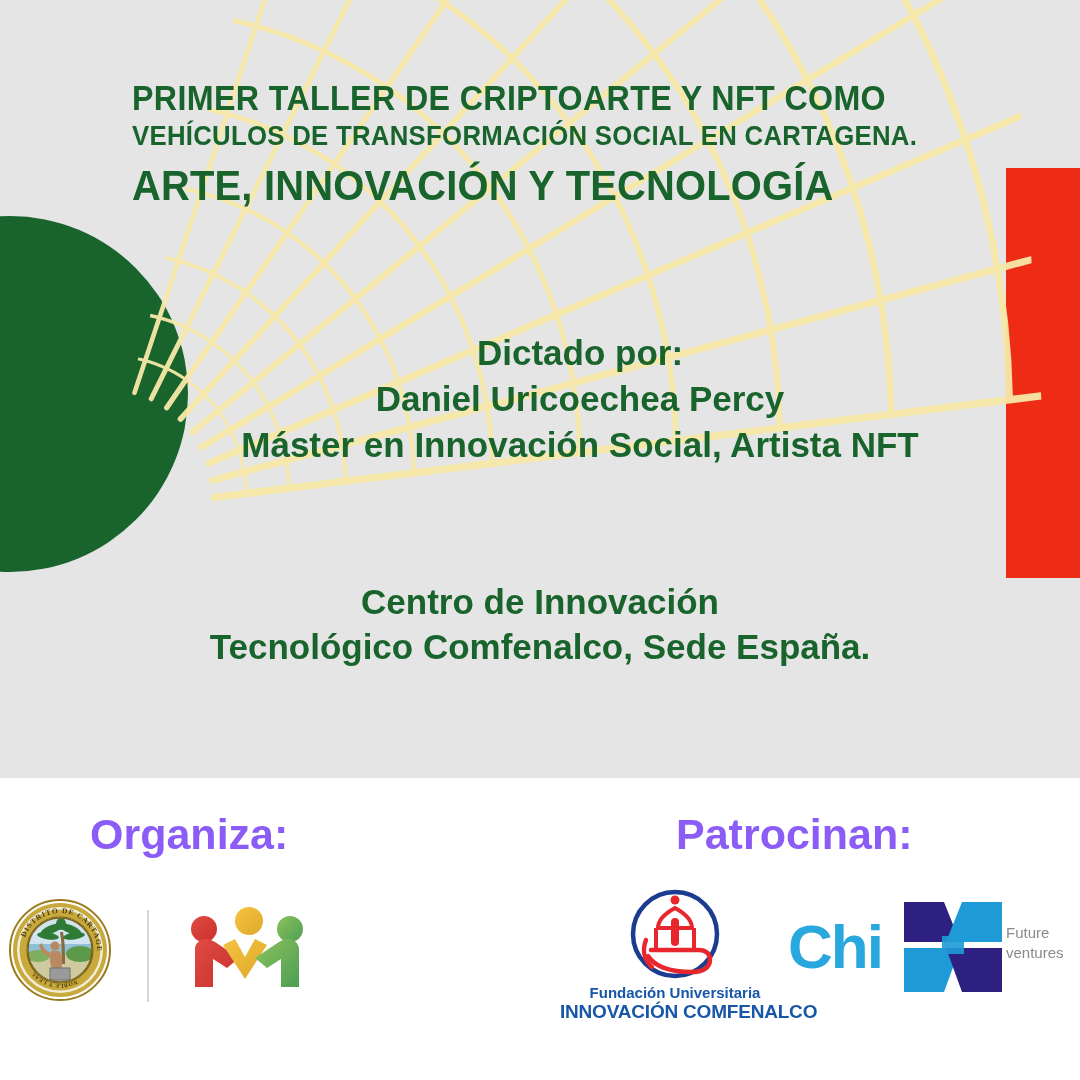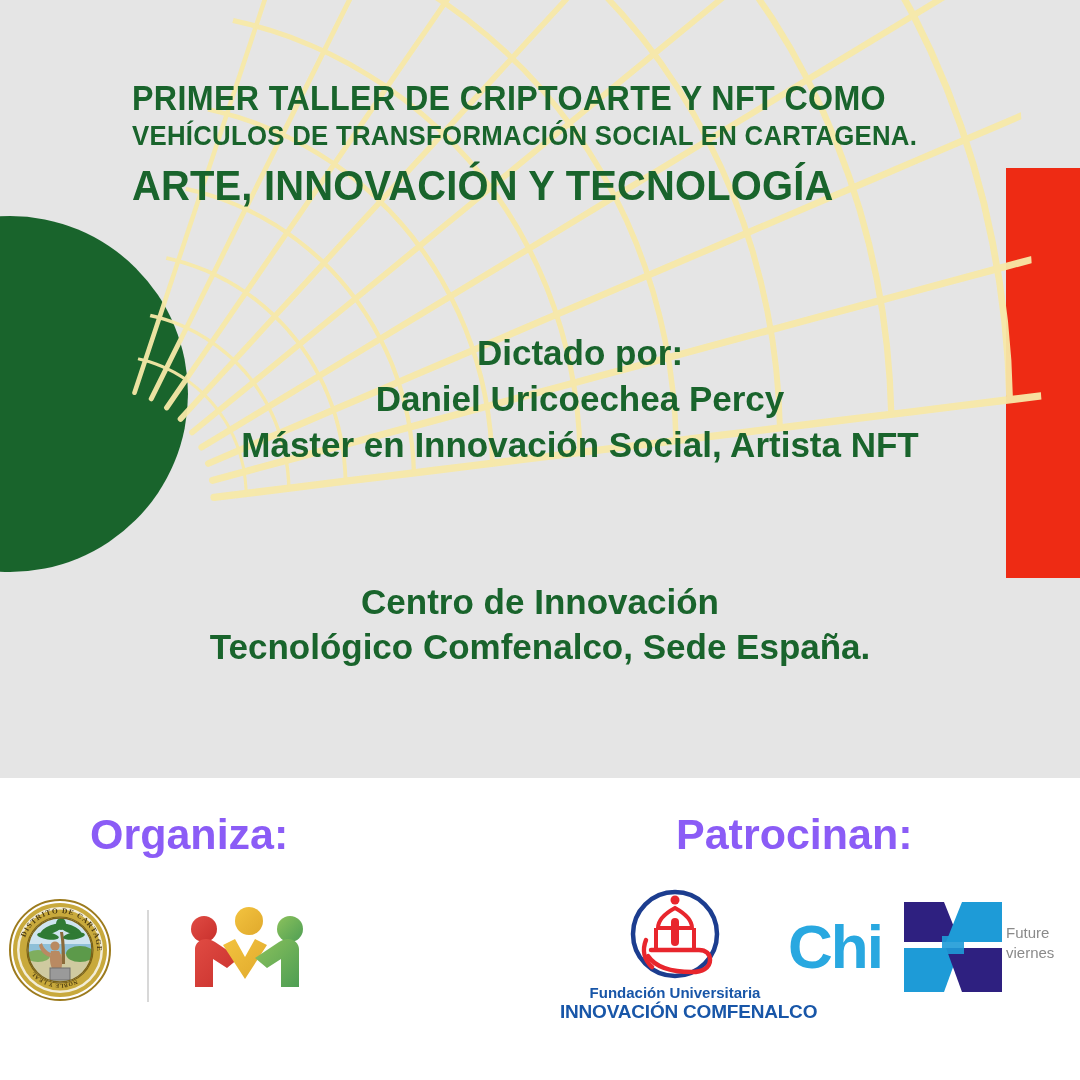--- a/index.html
+++ b/index.html
@@ -357,17 +357,17 @@
       <path d="M104,6 L64,6 L48,46 L104,46 Z" fill="#1e9bd7"></path>
 
       <path d="M6,96 L46,96 L62,52 L6,52 Z" fill="#1e9bd7"></path>
 
       <path d="M104,96 L64,96 L48,52 L104,52 Z" fill="#2e2080"></path>
 
       <path d="M44,40 L66,40 L66,58 L44,58 Z" fill="#1e9bd7" opacity="0.9"></path>
     </svg>
     <div class="chix-sub">
       <div>Future</div>
-      <div>viernes</div>
+      <div>ventures</div>
     </div>
   </div>
 
 </div>
 
 </body></html>

